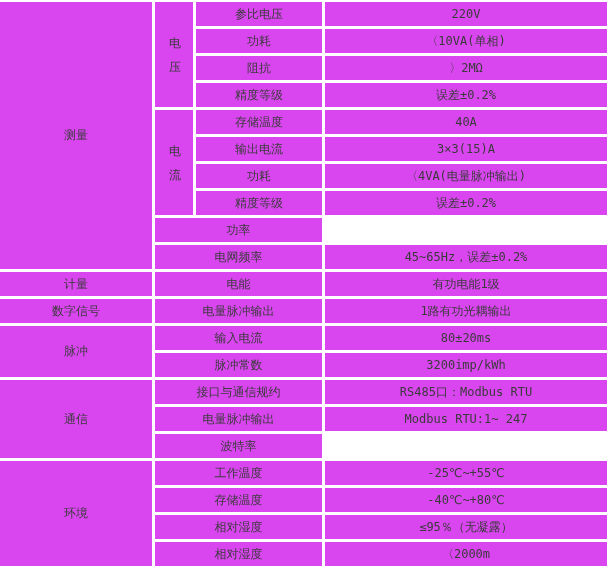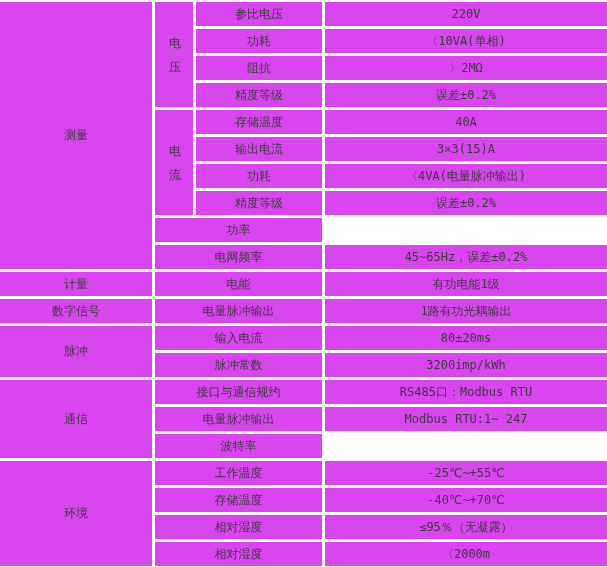--- a/index.html
+++ b/index.html
@@ -86,17 +86,17 @@
   <div class="cell" style="grid-area:7/4/8/5">〈4VA(电量脉冲输出)</div>
   <div class="cell" style="grid-area:8/4/9/5">误差±0.2%</div>
   <div class="cell" style="grid-area:10/4/11/5">45~65Hz，误差±0.2%</div>
   <div class="cell" style="grid-area:11/4/12/5">有功电能1级</div>
   <div class="cell" style="grid-area:12/4/13/5">1路有功光耦输出</div>
   <div class="cell" style="grid-area:13/4/14/5">80±20ms</div>
   <div class="cell" style="grid-area:14/4/15/5">3200imp/kWh</div>
   <div class="cell" style="grid-area:15/4/16/5">RS485口：Modbus RTU</div>
   <div class="cell" style="grid-area:16/4/17/5">Modbus RTU:1~ 247</div>
   <div class="cell" style="grid-area:18/4/19/5">-25℃~+55℃</div>
-  <div class="cell" style="grid-area:19/4/20/5">-40℃~+70℃</div>
+  <div class="cell" style="grid-area:19/4/20/5">-40℃~+80℃</div>
   <div class="cell" style="grid-area:20/4/21/5">≤95％（无凝露）</div>
   <div class="cell" style="grid-area:21/4/22/5">〈2000m</div>
 
 </div>
 
 </body></html>

